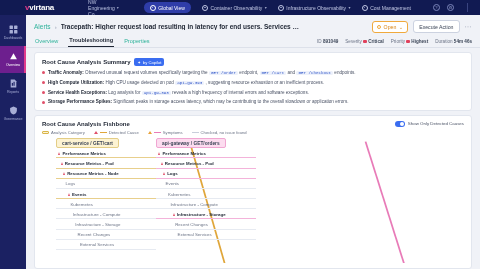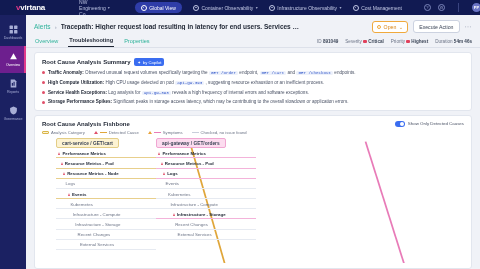--- a/index.html
+++ b/index.html
@@ -6,21 +6,21 @@
   html, body {
     width: 480px; height: 269px; overflow: hidden;
     font-family: "Liberation Sans", sans-serif;
     background: #eef1f6;
   }
   .app { position: relative; width: 480px; height: 269px; display: flex; flex-direction: column; }
 
   
   .topbar {
     height: 15px; background: #111a52; display: flex; align-items: center;
-    padding: 0 14px; flex: 0 0 15px; color: #c8cde8; gap: 11px;
+    padding: 0 23px; flex: 0 0 15px; color: #c8cde8; gap: 11px;
   }
   .logo { font-size: 8px; font-weight: bold; color: #ffffff; letter-spacing: -.2px; padding-left: 2px; }
   .logo .v { color: #e03a8c; }
   .tb-div { width: 1px; height: 9px; background: #3a4480; margin: 0 6px; }
   .tenant { font-size: 5px; color: #b9c0e0; display: flex; align-items: center; gap: 2px; }
   .chev { font-size: 4px; opacity: .8; }
   .nav { display: flex; align-items: center; gap: 11px; margin-left: 14px; }
   .nav-item { display: flex; align-items: center; gap: 2.5px; font-size: 5px; color: #c3c9e6; white-space: nowrap; }
   .nav-item.active { background: #2f3da8; border-radius: 7px; padding: 2.5px 6px; color: #fff; }
   .dot-ico { width: 6px; height: 6px; border-radius: 50%; border: 1px solid currentColor; display: inline-block; position: relative; flex: 0 0 6px; }

